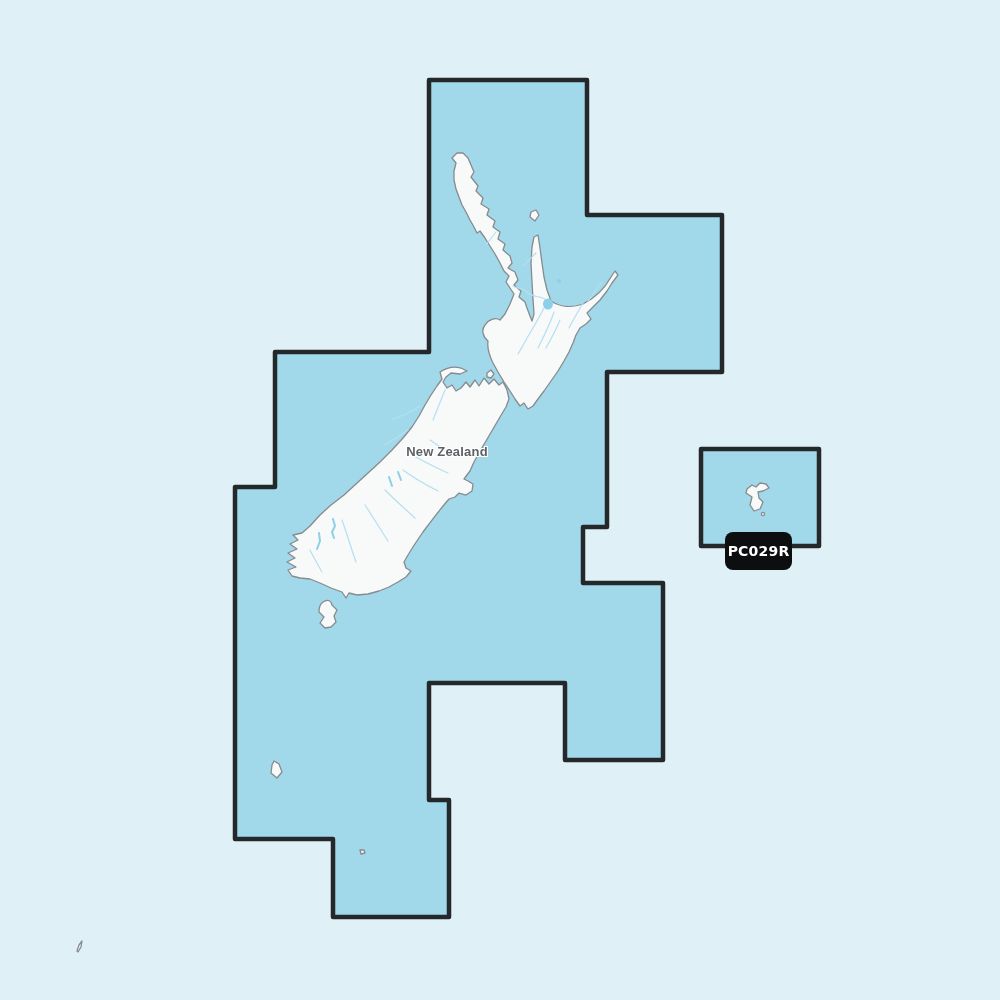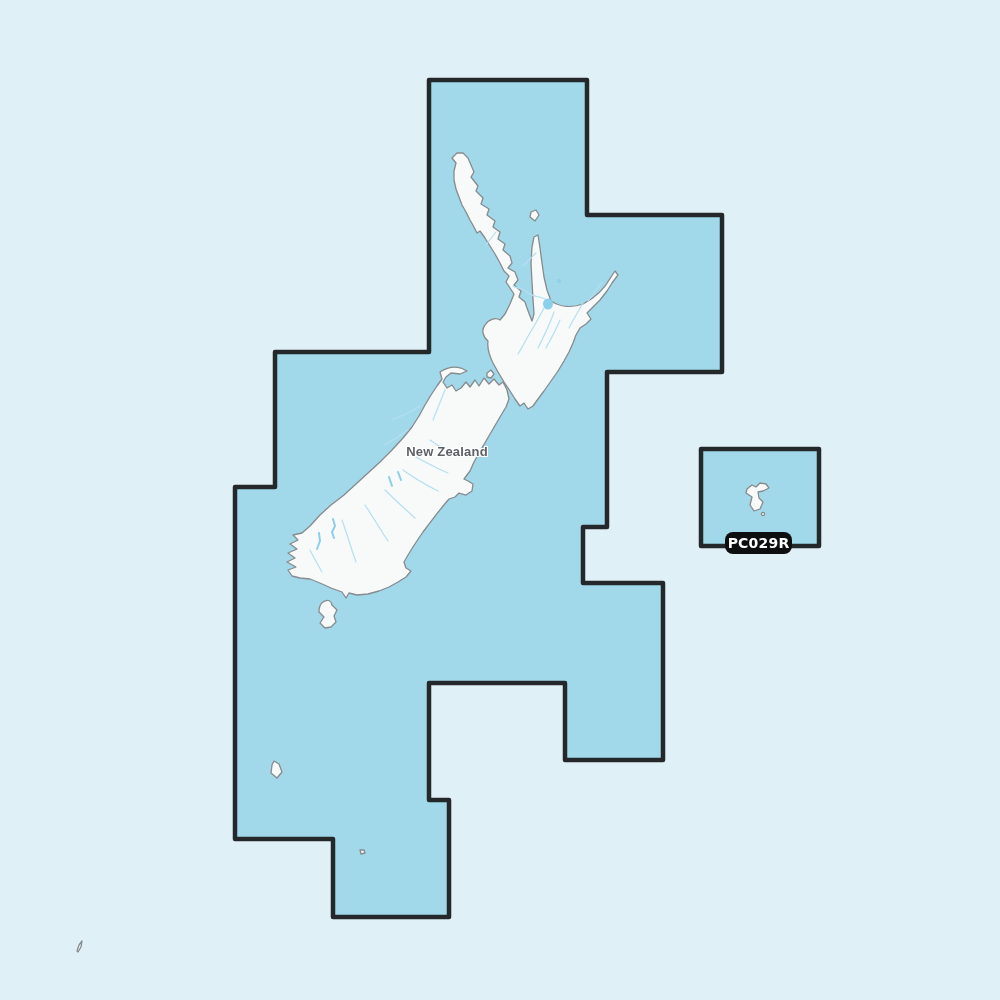--- a/index.html
+++ b/index.html
@@ -44,21 +44,21 @@
     font-size:13px;
     font-weight:700;
     letter-spacing:.2px;
     color:var(--label-text,#5d6165);
     text-shadow:1px 1px 0 #fff,-1px -1px 0 #fff,1px -1px 0 #fff,-1px 1px 0 #fff,0 1px 0 #fff,0 -1px 0 #fff;
     user-select:none;
   }
   .code-badge{
     position:absolute;
     left:725px;top:532px;
-    width:67px;height:22px;
+    width:67px;height:38px;
     background:var(--badge-bg,#0d0e0f);
     color:var(--badge-text,#fff);
     border-radius:8px;
     font-family:"DejaVu Sans",sans-serif;
     font-size:14px;
     font-weight:bold;
     letter-spacing:.2px;
     display:flex;align-items:center;justify-content:center;
     cursor:pointer;
   }

